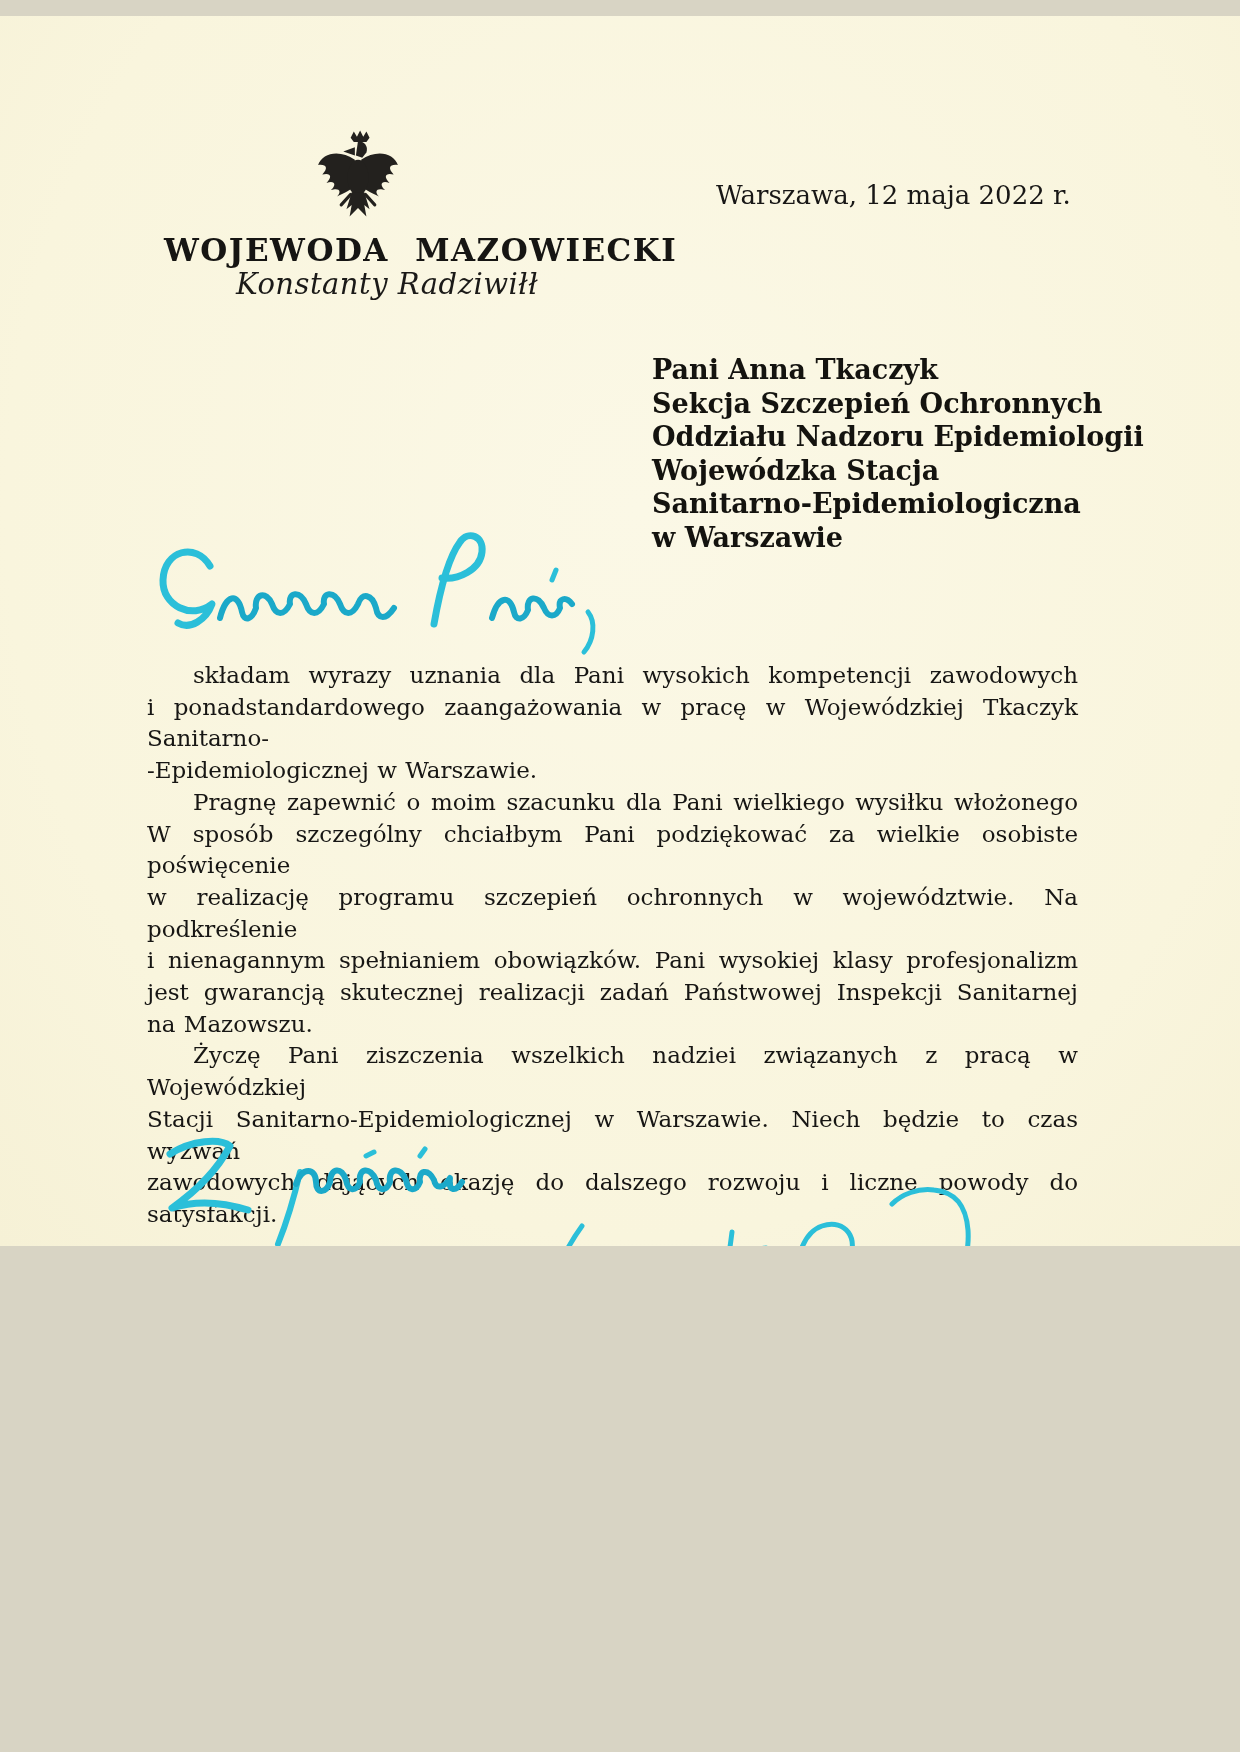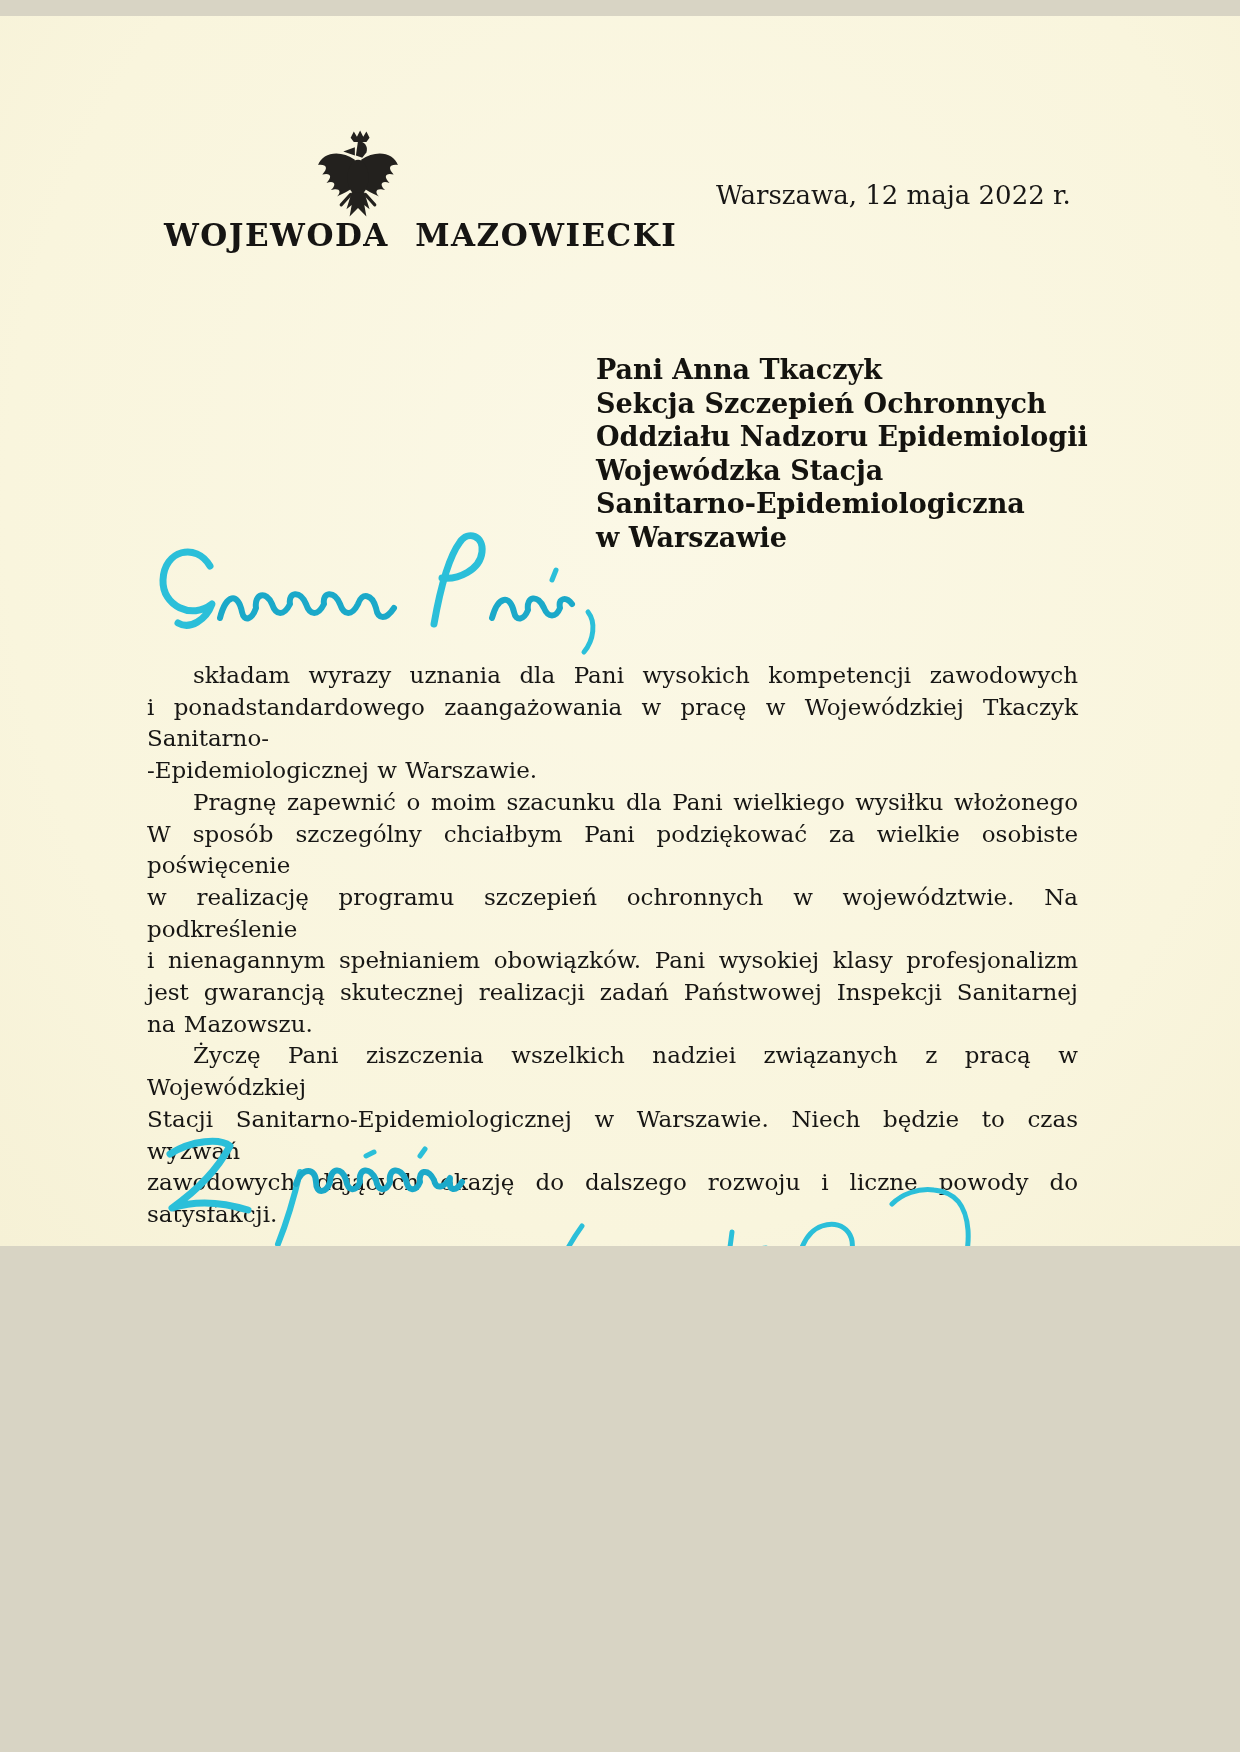--- a/index.html
+++ b/index.html
@@ -11,36 +11,36 @@
     background:#faf7e2;
     background-image:radial-gradient(ellipse at 50% 40%, #fbf8e6 0%, #f9f5dd 70%, #f6f1d6 100%);
     font-family:"DejaVu Serif","Liberation Serif",serif;
     color:#1d1c1a;
     overflow:hidden;
     padding-left:40px;
   }
   .abs{position:absolute;}
   .emblem{left:316px;top:113px;width:84px;height:92px;}
   .office-title{
-    left:164px;top:201px;
+    left:164px;top:216px;
     font-size:31px;font-weight:bold;
     letter-spacing:1.5px;word-spacing:14px;
     color:#161513;
   }
   .office-holder{
     left:236px;top:251px;
     font-size:29px;font-style:italic;
     letter-spacing:0.5px;color:#1b1a18;
   }
   .place-date{
     left:716px;top:164px;
     font-size:26px;color:#181716;
   }
   .recipient{
-    left:596px;top:337px;
+    left:652px;top:337px;
     font-size:27px;font-weight:bold;
     line-height:33.5px;color:#14130f;
   }
   .bodytext{
     left:147px;top:644px;width:931px;
     font-size:23px;line-height:31.7px;
     color:#171614;
   }
   .body-line{text-align:justify;text-align-last:justify;word-spacing:1px;}
   .body-line.para-start{text-indent:46px;}
@@ -65,20 +65,21 @@
     <polygon points="37,16 26,20 37,24"></polygon>
     <path d="M37 28 C 23 18, 6 21, 2 33 C 10 32, 12 36, 6 42 C 14 40, 16 44, 10 50 C 18 47, 20 52, 14 57 C 22 54, 25 58, 20 63 C 28 59, 33 57, 37 53 Z"></path>
     <path d="M43 28 C 57 18, 74 21, 78 33 C 70 32, 68 36, 74 42 C 66 40, 64 44, 70 50 C 62 47, 60 52, 66 57 C 58 54, 55 58, 60 63 C 52 59, 47 57, 43 53 Z"></path>
     <ellipse cx="40" cy="45" rx="10" ry="17"></ellipse>
     <path d="M34 59 L29 75 L34 71 L32 82 L40 74 L48 82 L46 71 L51 75 L46 59 Z"></path>
     <path class="st" d="M33 61 L24 71 M47 61 L56 71"></path>
   </svg>
 
   <div class="abs place-date">Warszawa, 12 maja 2022 r.</div>
   <div class="abs office-title">WOJEWODA MAZOWIECKI</div>
+  <div class="abs office-holder">Konstanty Radziwiłł</div>
 
   <div class="abs recipient">
     <div>Pani Anna Tkaczyk</div>
     <div>Sekcja Szczepień Ochronnych</div>
     <div>Oddziału Nadzoru Epidemiologii</div>
     <div>Wojewódzka Stacja</div>
     <div>Sanitarno-Epidemiologiczna</div>
     <div>w Warszawie</div>
   </div>
 

